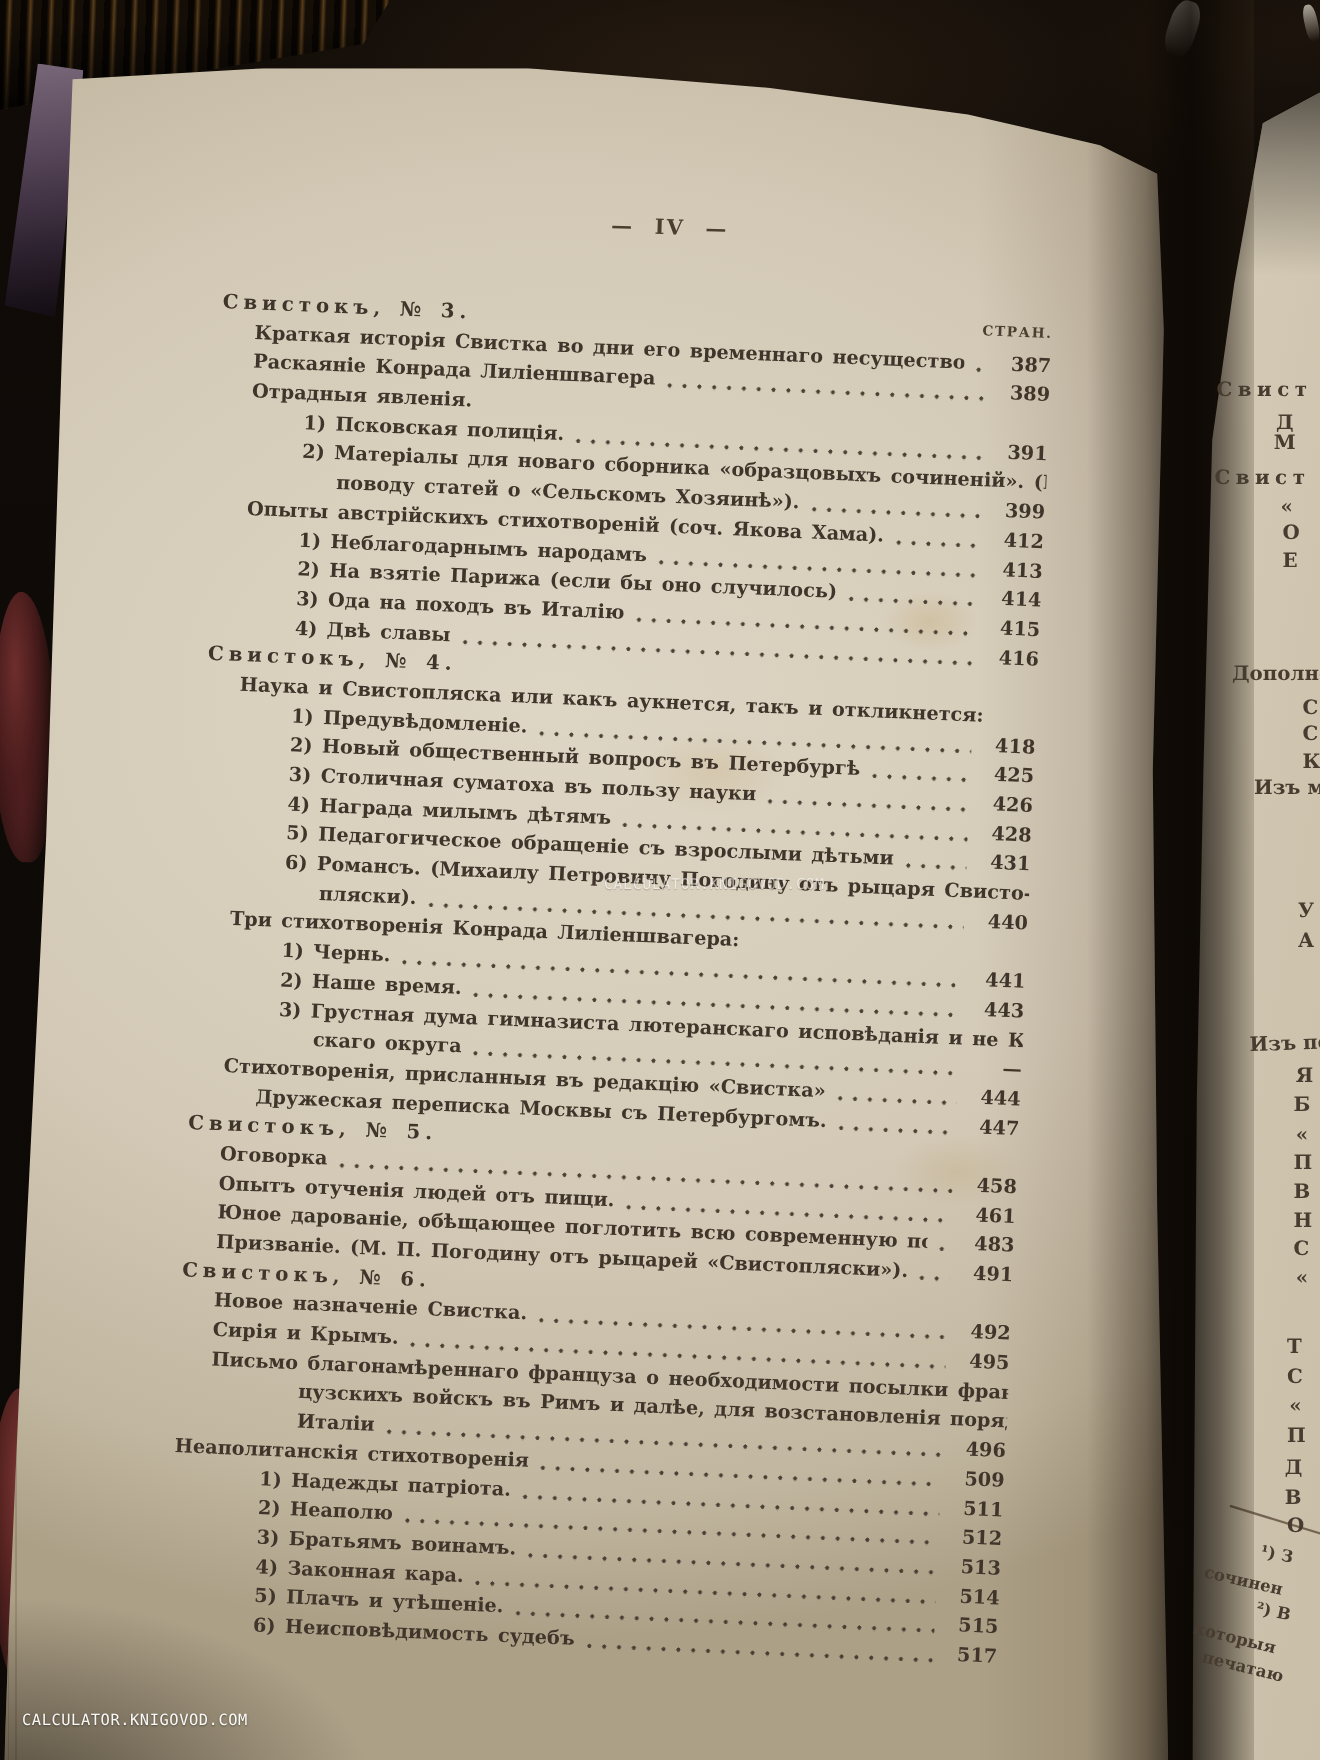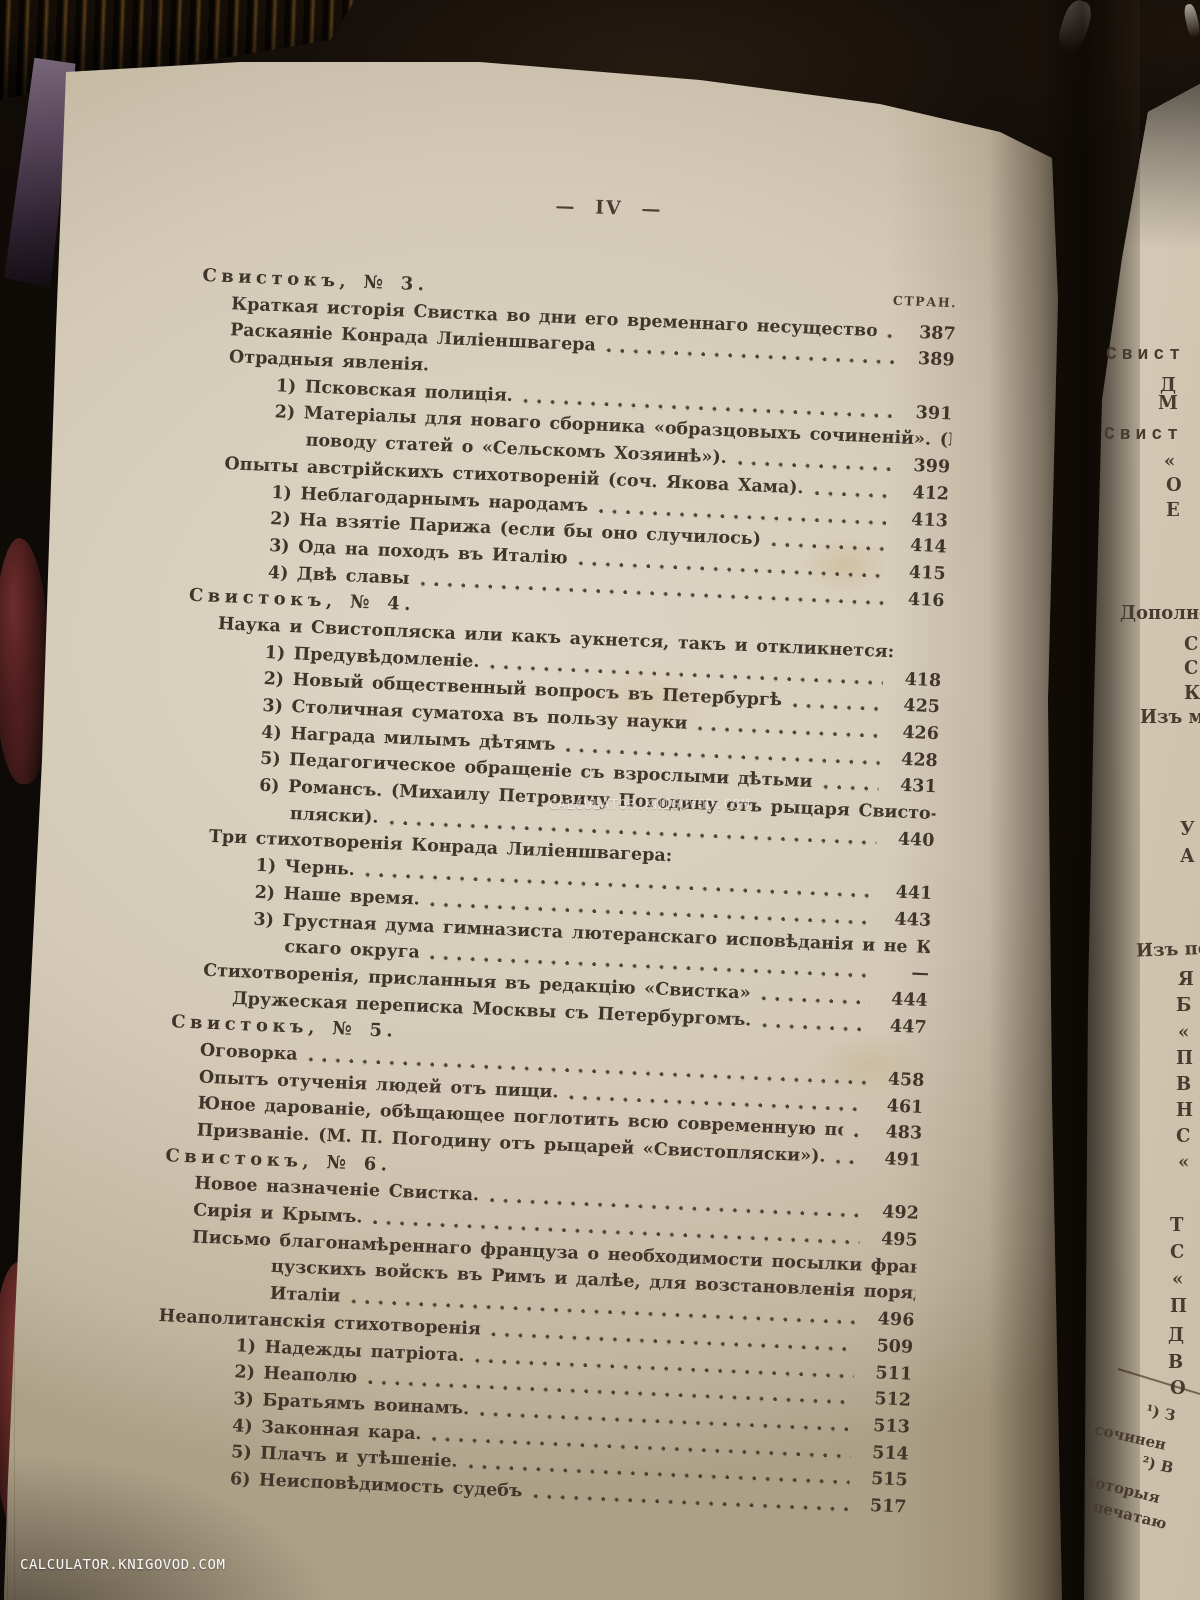--- a/index.html
+++ b/index.html
@@ -104,21 +104,21 @@
   }
   .row .pg{flex:0 0 54px;text-align:right;}
   .s-heading .t{letter-spacing:4.5px;font-size:18px;}
   .ind-0{padding-left:0;}
   .ind-1{padding-left:30px;}
   .ind-15{padding-left:60px;}
   .ind-2{padding-left:78px;}
   .ind-3{padding-left:110px;}
 
   .frag{position:absolute;z-index:4;color:#473c2f;font-size:18px;font-weight:700;white-space:nowrap;}
-  .frag.ls{letter-spacing:5px;font-family:Liberation Mono, monospace;}
+  .frag.ls{letter-spacing:5px;}
   .frag.small{font-size:15px;}
 
   
   .wm{
     z-index:6;font-family:"DejaVu Sans Mono","Liberation Mono",monospace;
     color:#ffffff;white-space:nowrap;
   }
   .wm-center{
     left:549px;top:796px;font-size:13.5px;letter-spacing:.6px;opacity:.55;
     text-shadow:0 1px 1px rgba(60,45,25,.55);

